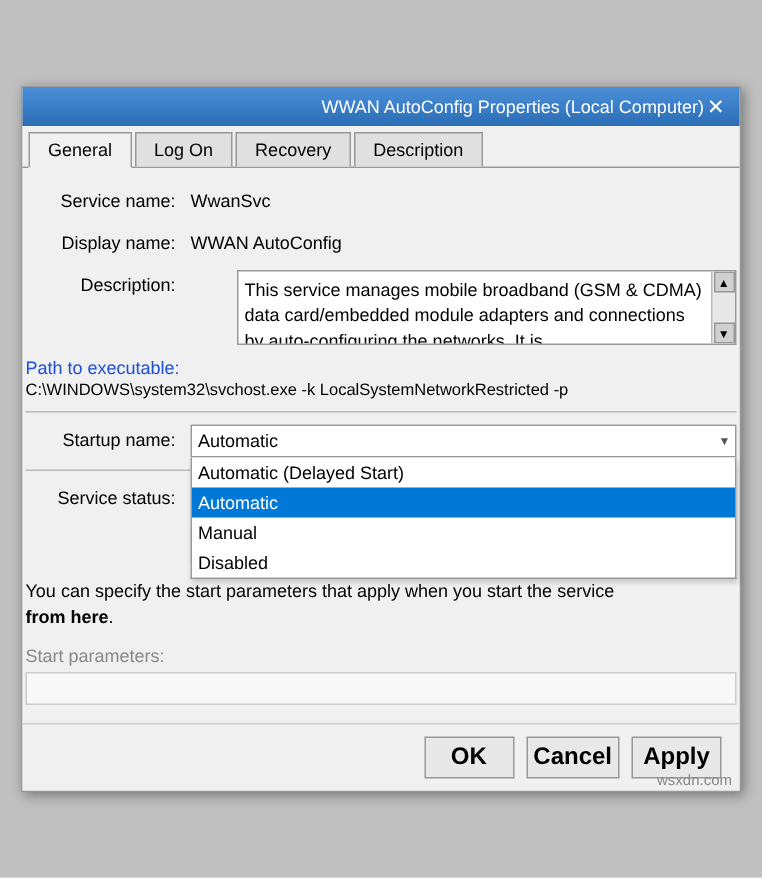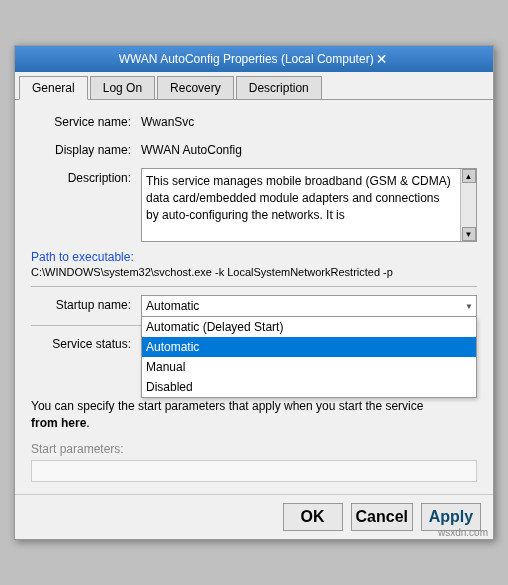--- a/index.html
+++ b/index.html
@@ -17,24 +17,24 @@
       background: #f0f0f0;
       border: 1px solid #999;
       box-shadow: 2px 2px 8px rgba(0,0,0,0.4);
       width: 480px;
       display: flex;
       flex-direction: column;
     }
     .title-bar {
       background: linear-gradient(to bottom, #4a90d9, #2a6db5);
       color: white;
-      padding: 6px 20px;
-      display: flex;
-      align-items: center;
-      justify-content: center;
+      padding: 6px 8px;
+      display: flex;
+      align-items: center;
+      justify-content: flex-end;
       font-size: 12px;
       font-weight: normal;
       user-select: none;
     }
     .title-bar-title {
       color: white;
     }
     .close-btn {
       background: none;
       border: none;
@@ -60,21 +60,21 @@
       font-size: 12px;
       color: #000;
     }
     .tab.active {
       background: #f0f0f0;
       border-bottom: 1px solid #f0f0f0;
       margin-bottom: -1px;
       z-index: 1;
     }
     .content {
-      padding: 12px 16px;
+      padding: 12px 2px;
       flex: 1;
       background: #f0f0f0;
     }
     .form-row {
       display: flex;
       align-items: flex-start;
       margin-bottom: 8px;
     }
     .label {
       width: 110px;
@@ -87,25 +87,26 @@
     .value {
       flex: 1;
       color: #000;
       line-height: 20px;
     }
     .description-box {
       flex: 1;
       border: 1px solid #999;
       background: white;
       padding: 4px;
-      height: 74px;
+      height: 50px;
       overflow: hidden;
       font-size: 12px;
       color: #000;
       position: relative;
+      margin-left: 31px;
     }
     .desc-text {
       line-height: 1.4;
     }
     .scrollbar {
       position: absolute;
       right: 0;
       top: 0;
       bottom: 0;
       width: 16px;
@@ -254,21 +255,21 @@
       padding: 4px 4px;
       border: 1px solid #999;
       background: #e8e8e8;
       cursor: pointer;
       font-size: 16px;
       min-width: 60px;
       text-align: center;
       font-weight: bold;
     }
     .bottom-btn:disabled {
-      color: #0c4a6e;
+      color: #000000;
       cursor: default;
     }
     .bottom-btn.ok-btn {
       background: #e8e8e8;
     }
     .watermark {
       position: absolute;
       bottom: 2px;
       right: 6px;
       font-size: 10px;

